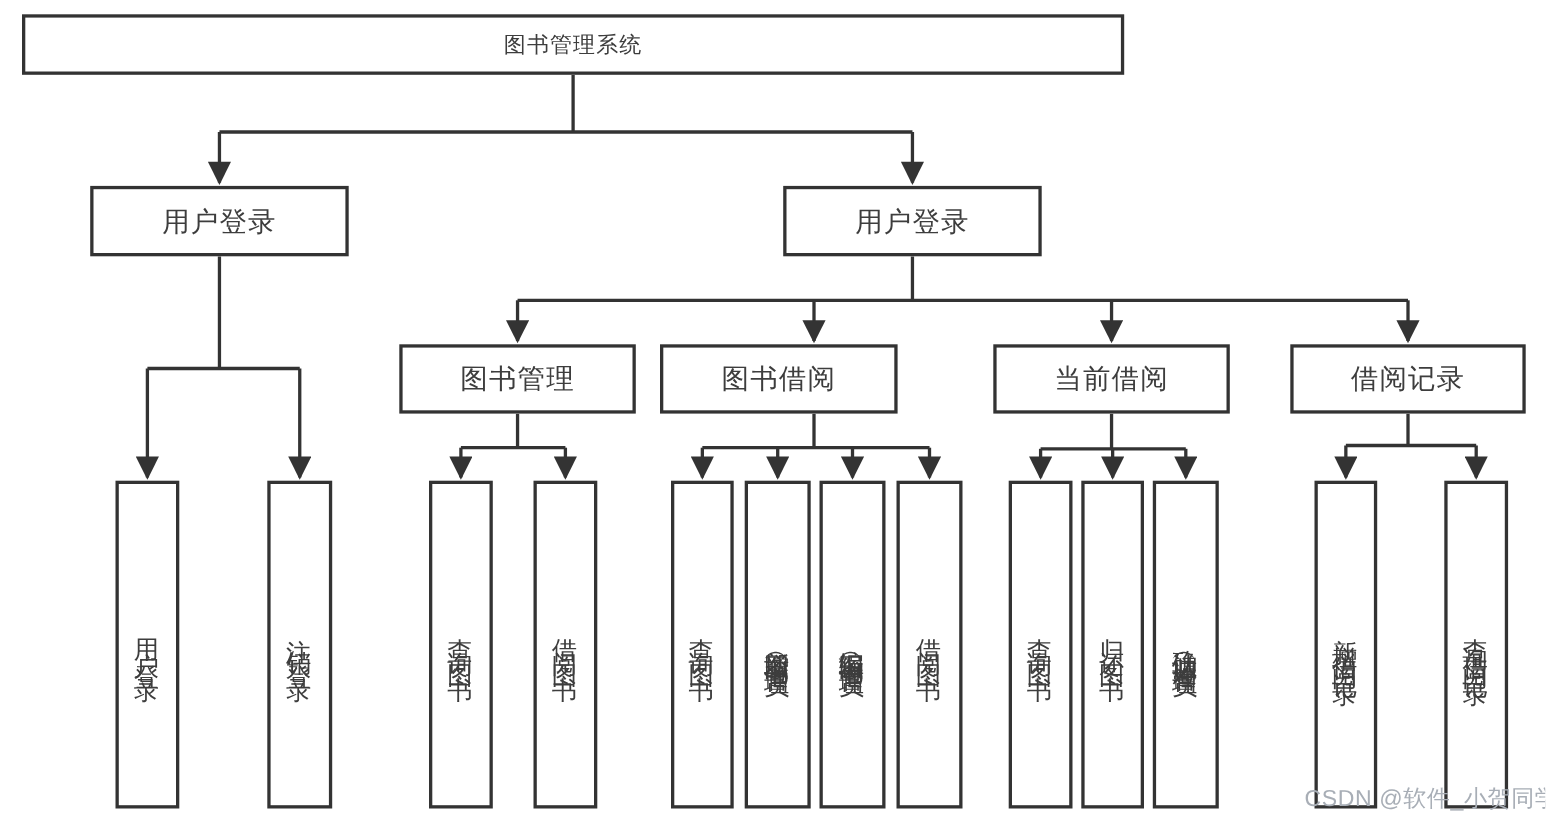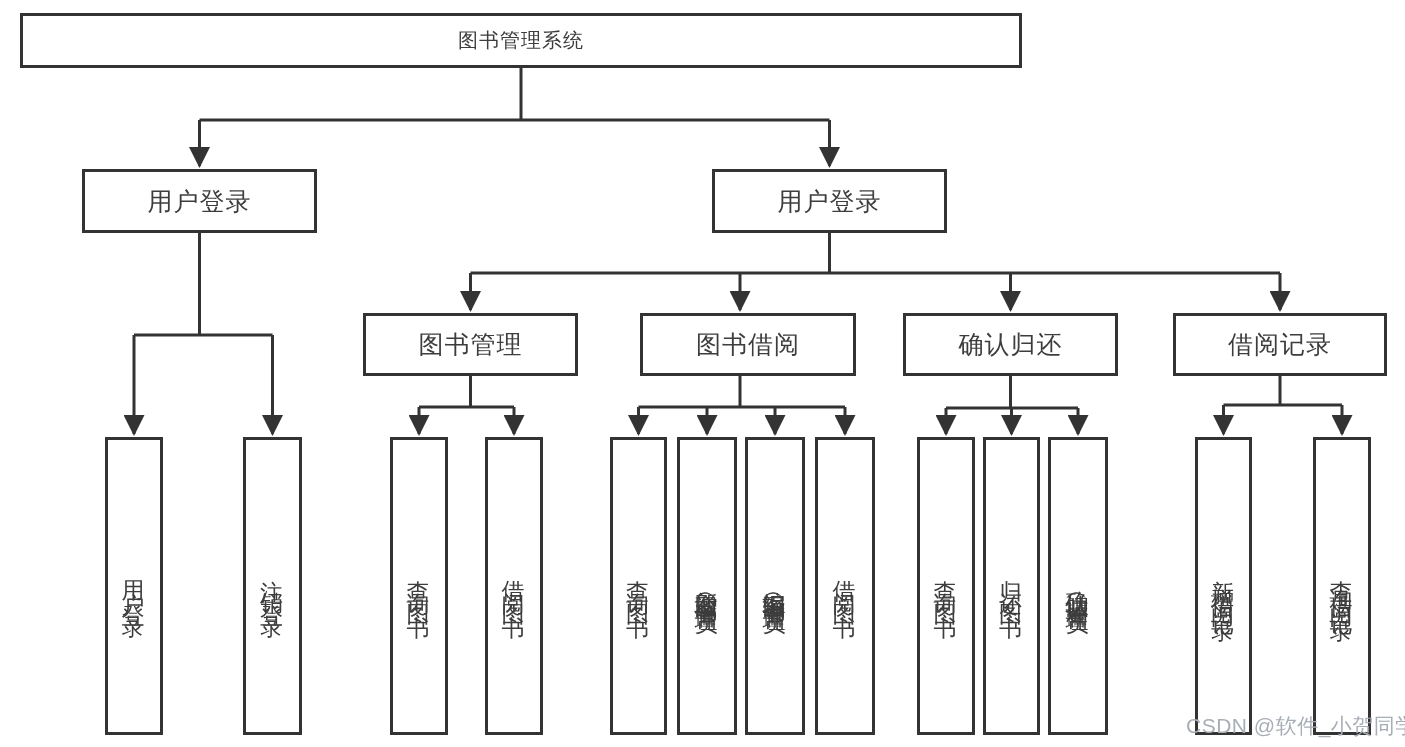--- a/index.html
+++ b/index.html
@@ -133,25 +133,25 @@
   <div class="node node-branch" style="left:82px; top:169px; width:235px; height:64px">
     <span>用户登录</span>
   </div>
   <div class="node node-branch" style="left:712px; top:169px; width:235px; height:64px">
     <span>用户登录</span>
   </div>
 
   <div class="node node-branch" style="left:363px; top:313px; width:215px; height:63px">
     <span>图书管理</span>
   </div>
-  <div class="node node-branch" style="left:640px; top:313px; width:216px; height:63px">
+  <div class="node node-branch" style="left:600px; top:313px; width:216px; height:63px">
     <span>图书借阅</span>
   </div>
   <div class="node node-branch" style="left:903px; top:313px; width:215px; height:63px">
-    <span>确认归还</span>
+    <span>当前借阅</span>
   </div>
   <div class="node node-branch" style="left:1173px; top:313px; width:214px; height:63px">
     <span>借阅记录</span>
   </div>
 
   <div class="node leaf leaf-short" style="left:105px; top:437px; width:58px; height:298px">
     <span>用户登录</span>
   </div>
   <div class="node leaf leaf-short" style="left:243px; top:437px; width:59px; height:298px">
     <span>注销登录</span>

